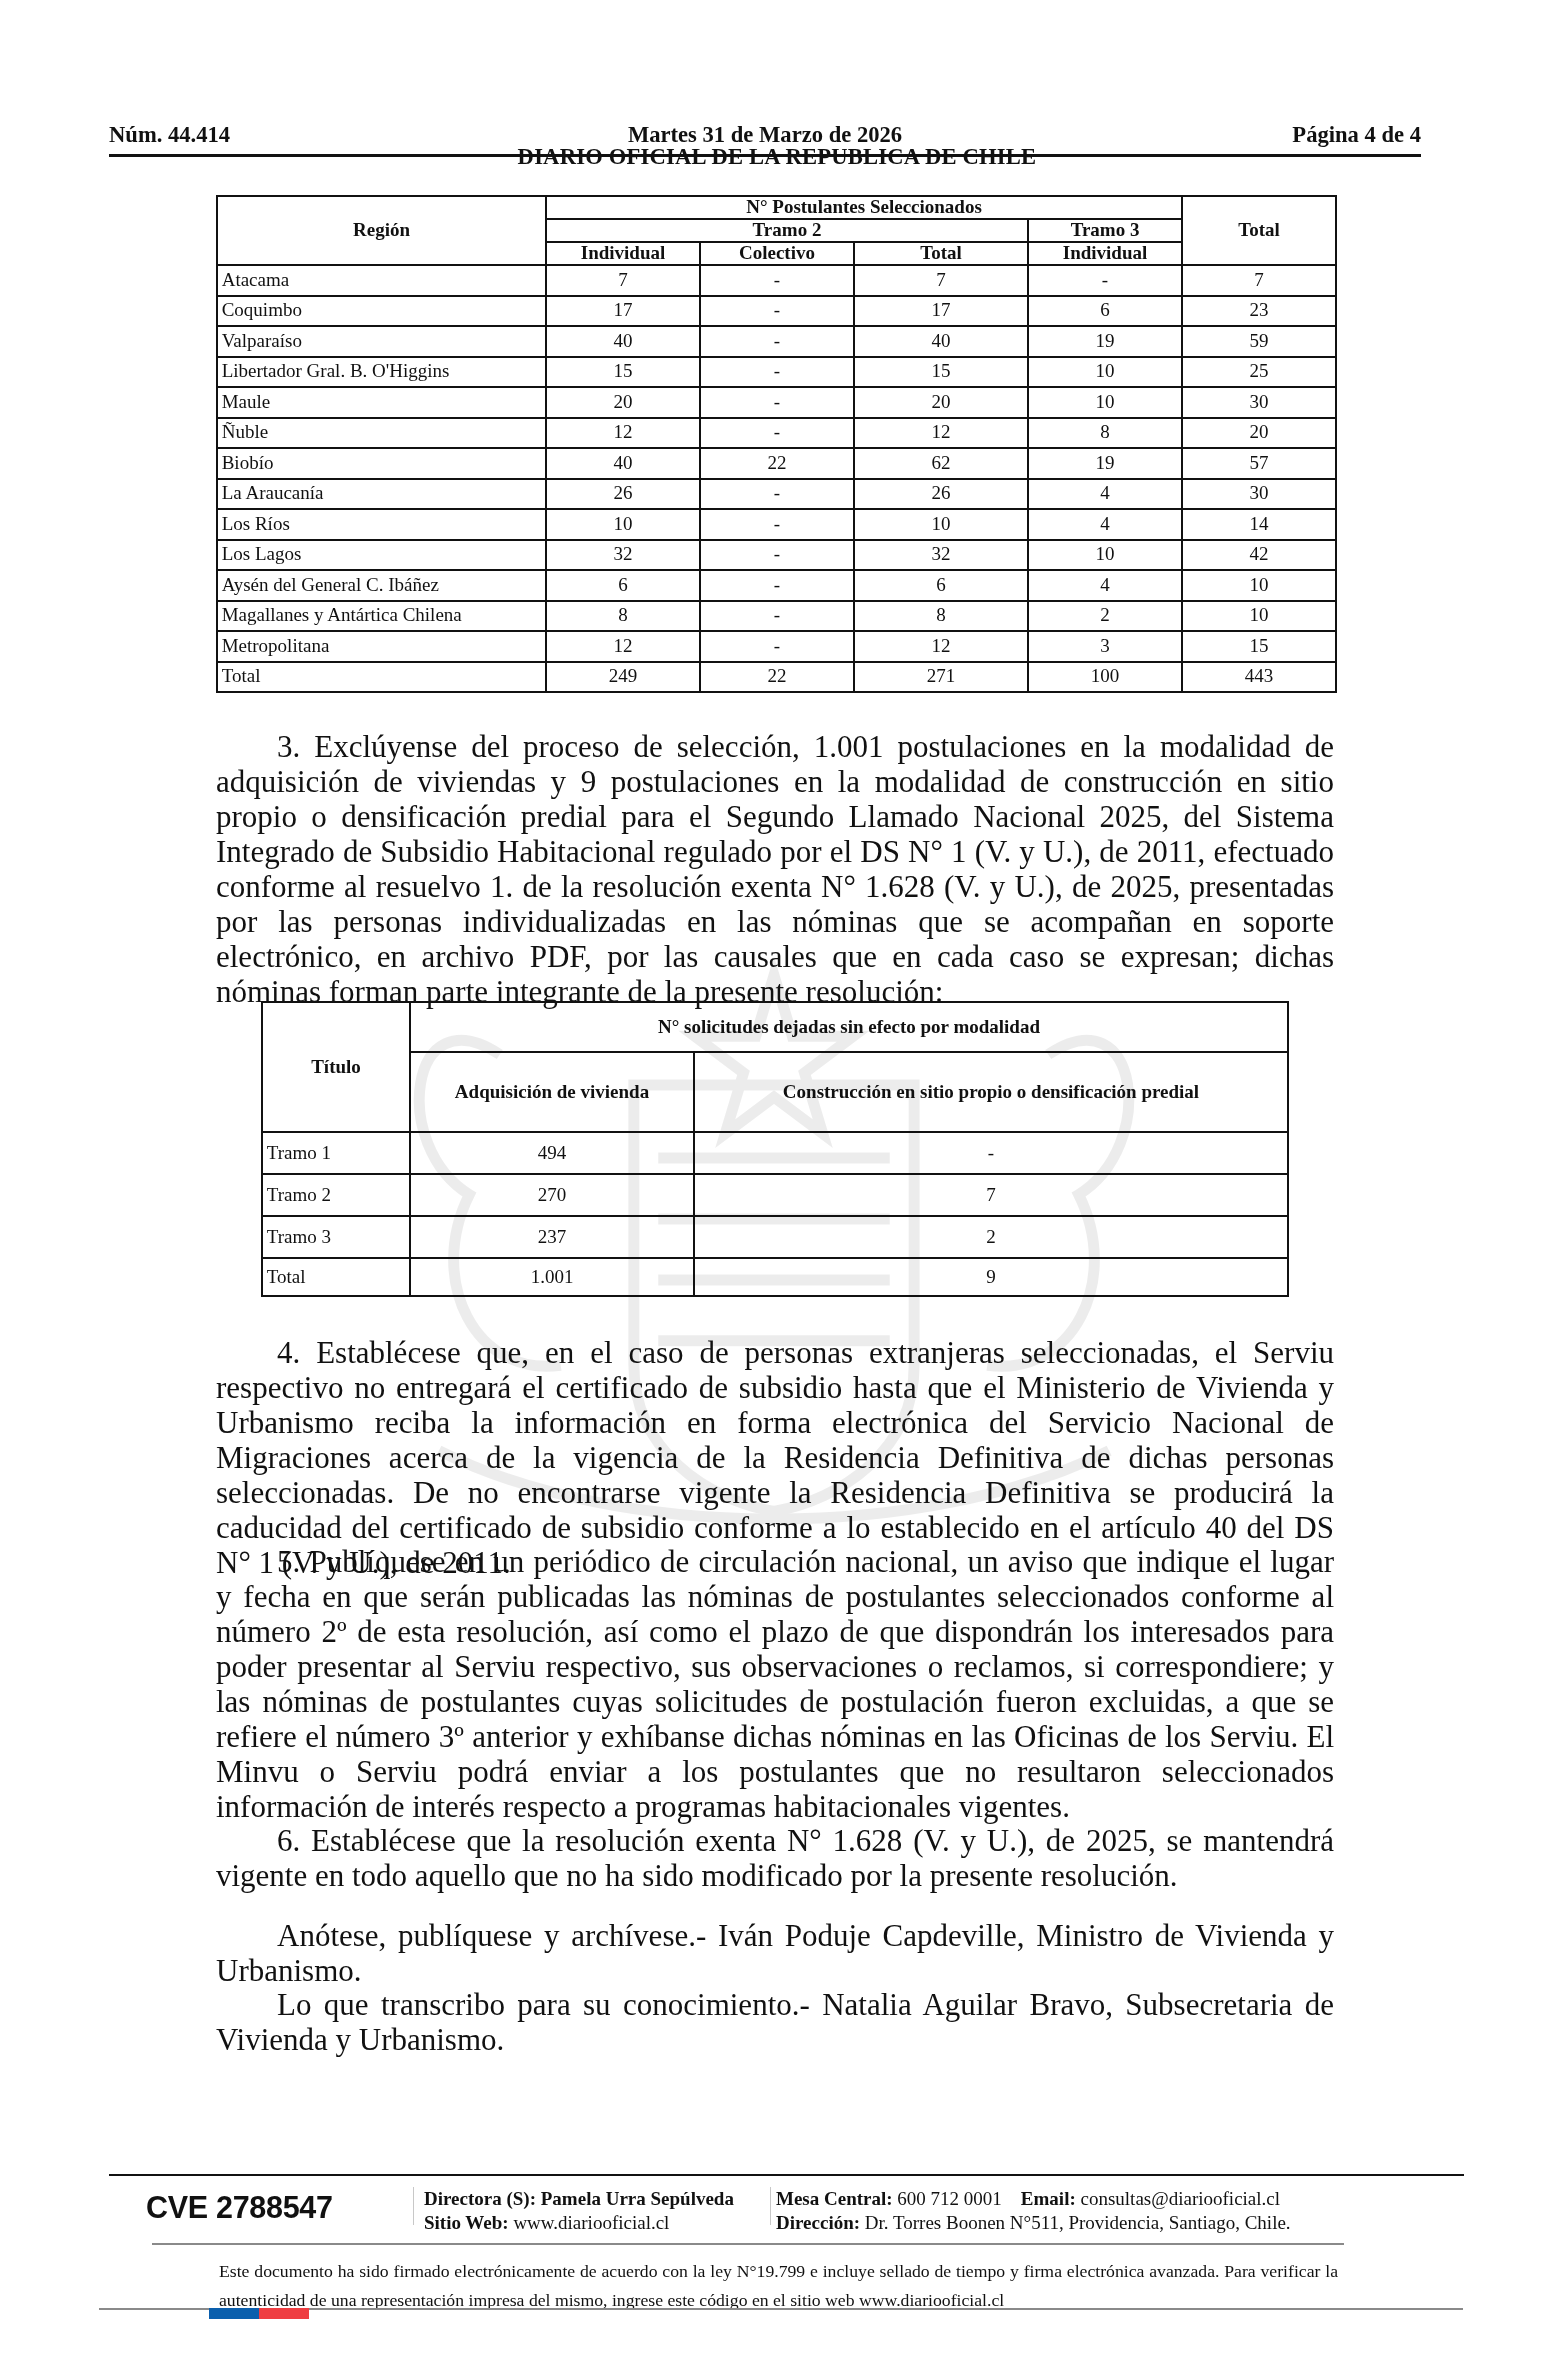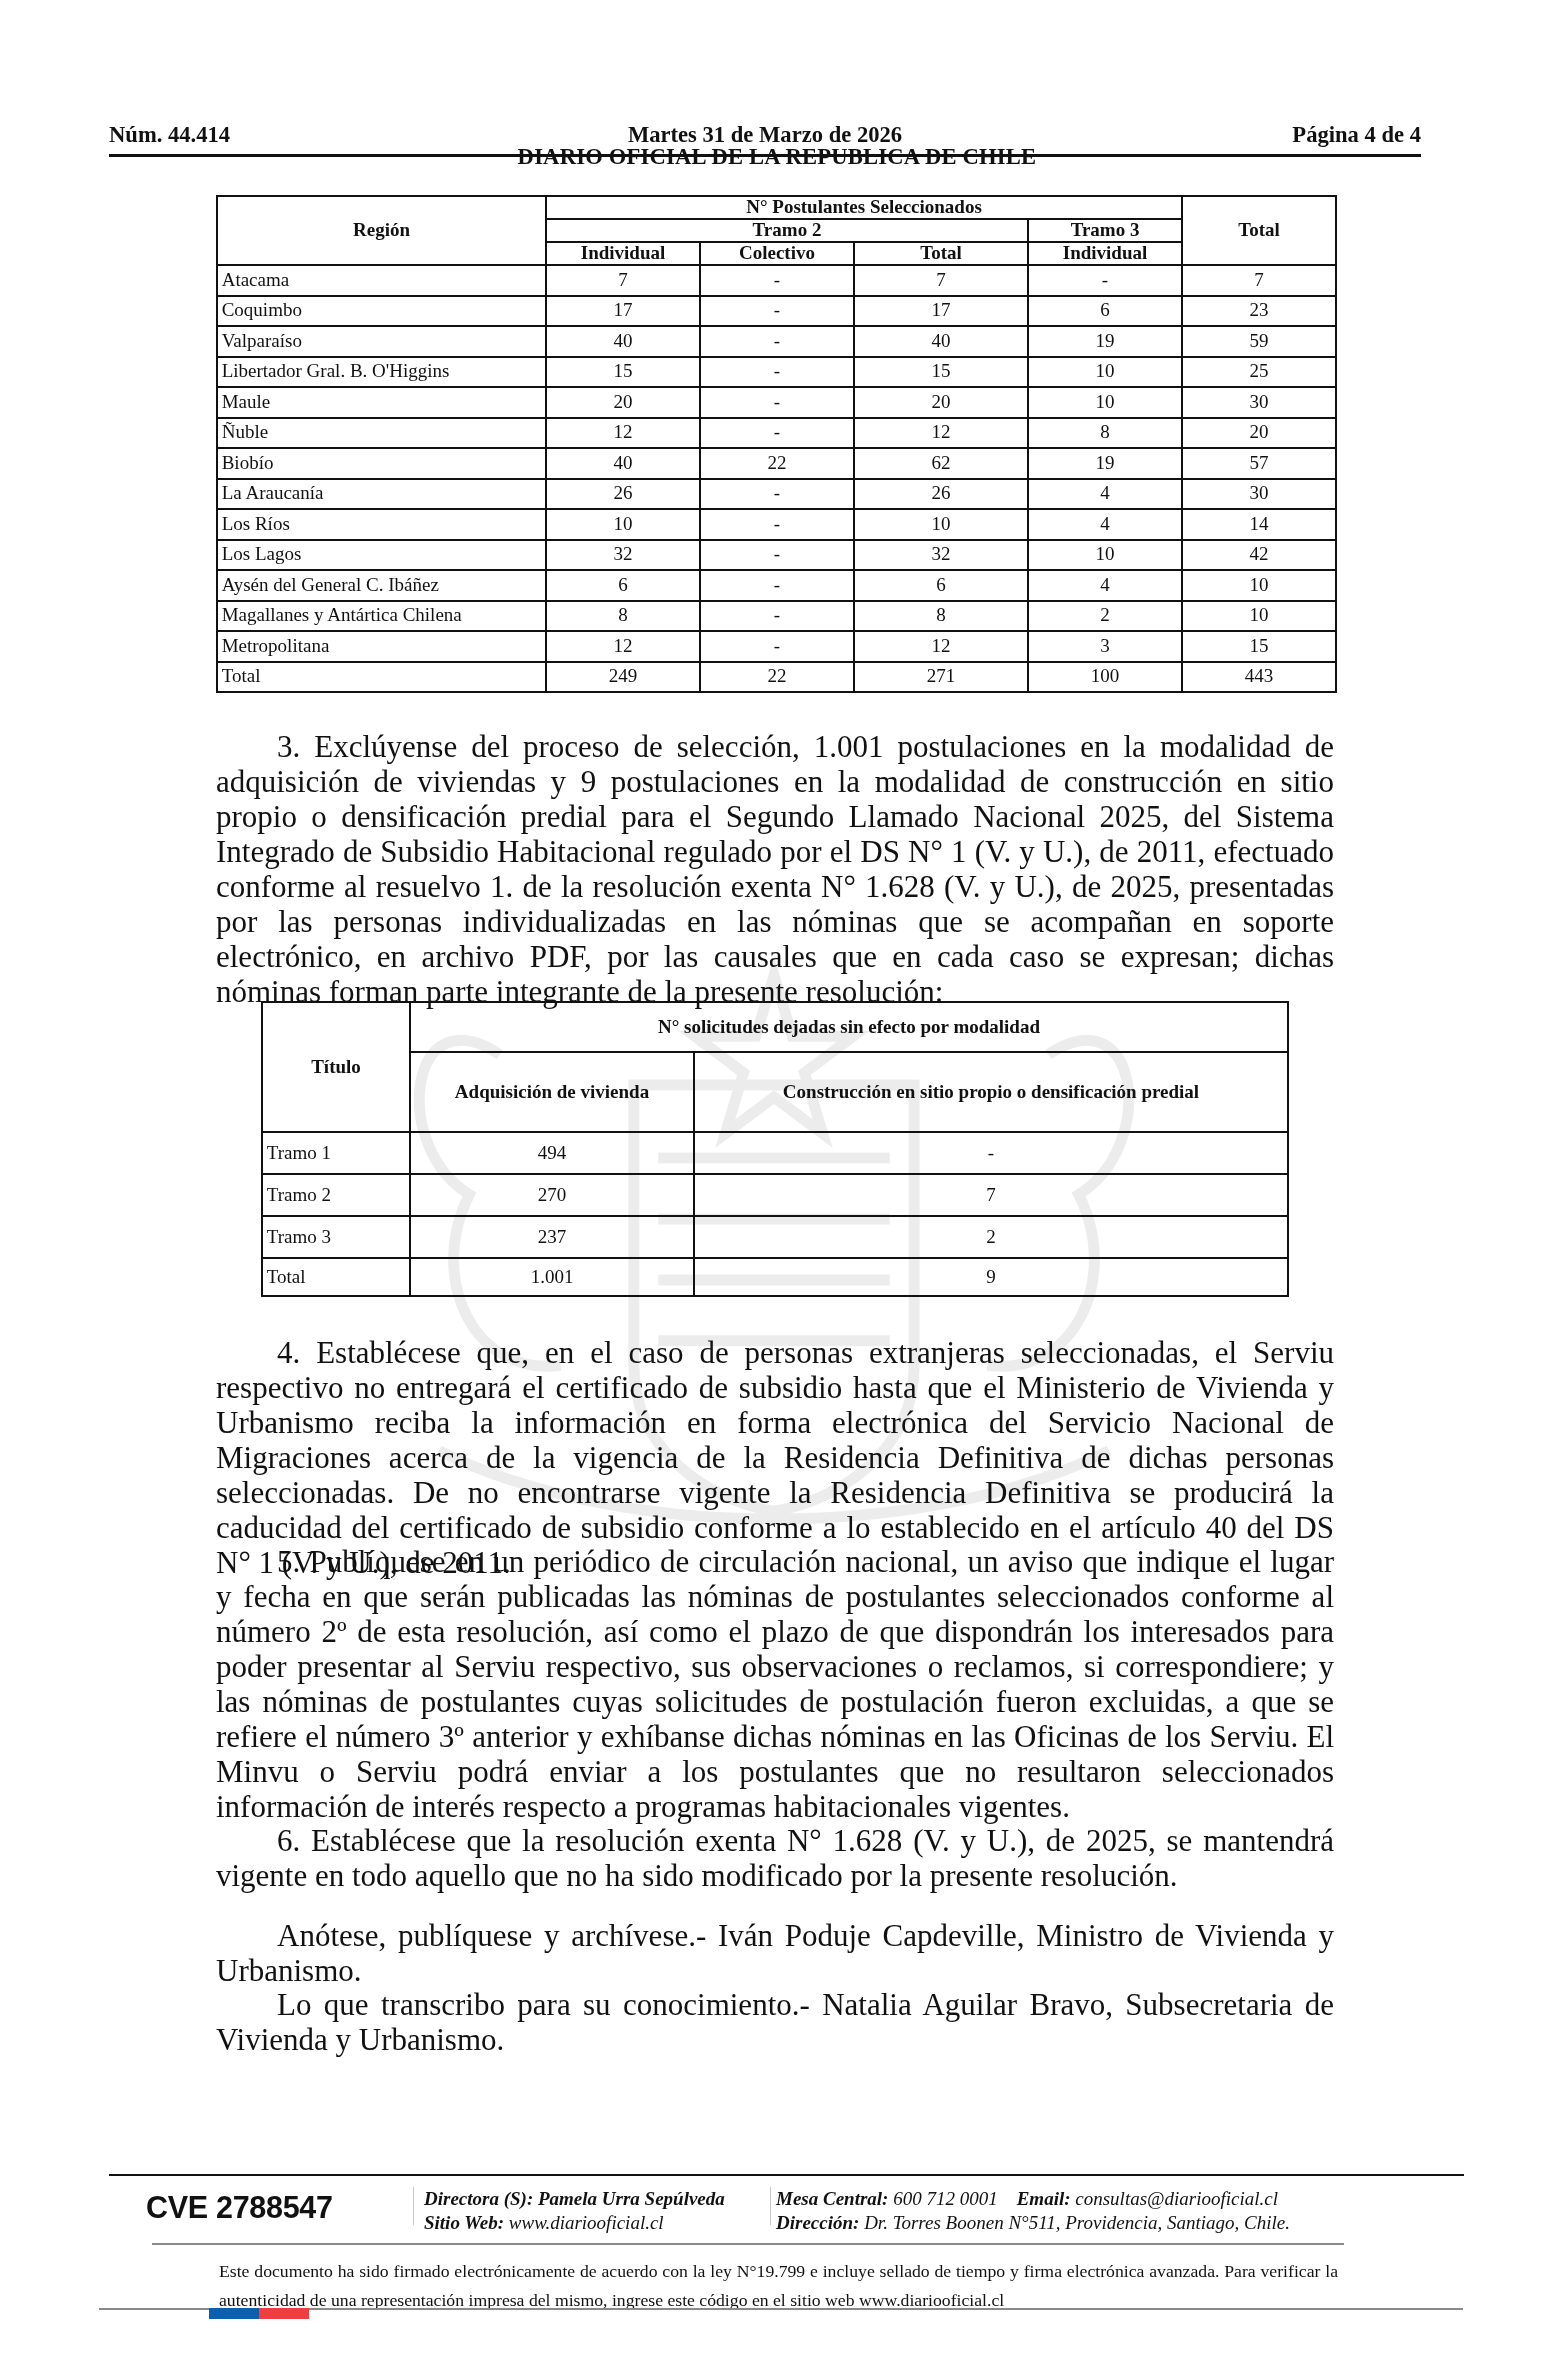--- a/index.html
+++ b/index.html
@@ -46,21 +46,21 @@
   #p5 { top: 1544px; }
   #p6 { top: 1823px; }
   #p7 { top: 1918px; }
   #p8 { top: 1987px; }
 
   
   .ftr-rule-top { position: absolute; top: 2174px; left: 109px; width: 1355px; height: 2.4px; background: #111; }
   .cve { position: absolute; top: 2190px; left: 146px; font-family: "Liberation Sans", "DejaVu Sans", sans-serif;
          font-weight: bold; font-size: 30.5px; letter-spacing: -0.3px; }
   .vsep { position: absolute; width: 1.2px; background: #c8c8c8; }
-  .ftr-col { position: absolute; font-size: 19px; line-height: 24px; font-style: italic; }
+  .ftr-col { position: absolute; font-size: 19px; line-height: 24px; }
   .ftr-col b { font-weight: bold; }
   .ftr-rule-mid { position: absolute; top: 2243px; left: 152px; width: 1192px; height: 1.8px; background: #8a8a8a; }
   .ftr-legal { position: absolute; top: 2257px; left: 219px; width: 1119px; font-size: 17.7px; line-height: 29px; text-align: justify; }
   .ftr-rule-bot { position: absolute; top: 2308px; left: 99px; width: 1364px; height: 2.4px; background: #8a8a8a; }
   .flag-blue { position: absolute; top: 2308px; left: 209px; width: 50px; height: 11px; background: #0b5fad; }
   .flag-red  { position: absolute; top: 2308px; left: 259px; width: 50px; height: 11px; background: #ef3e42; }
 </style>
 </head>
 <body>
 

